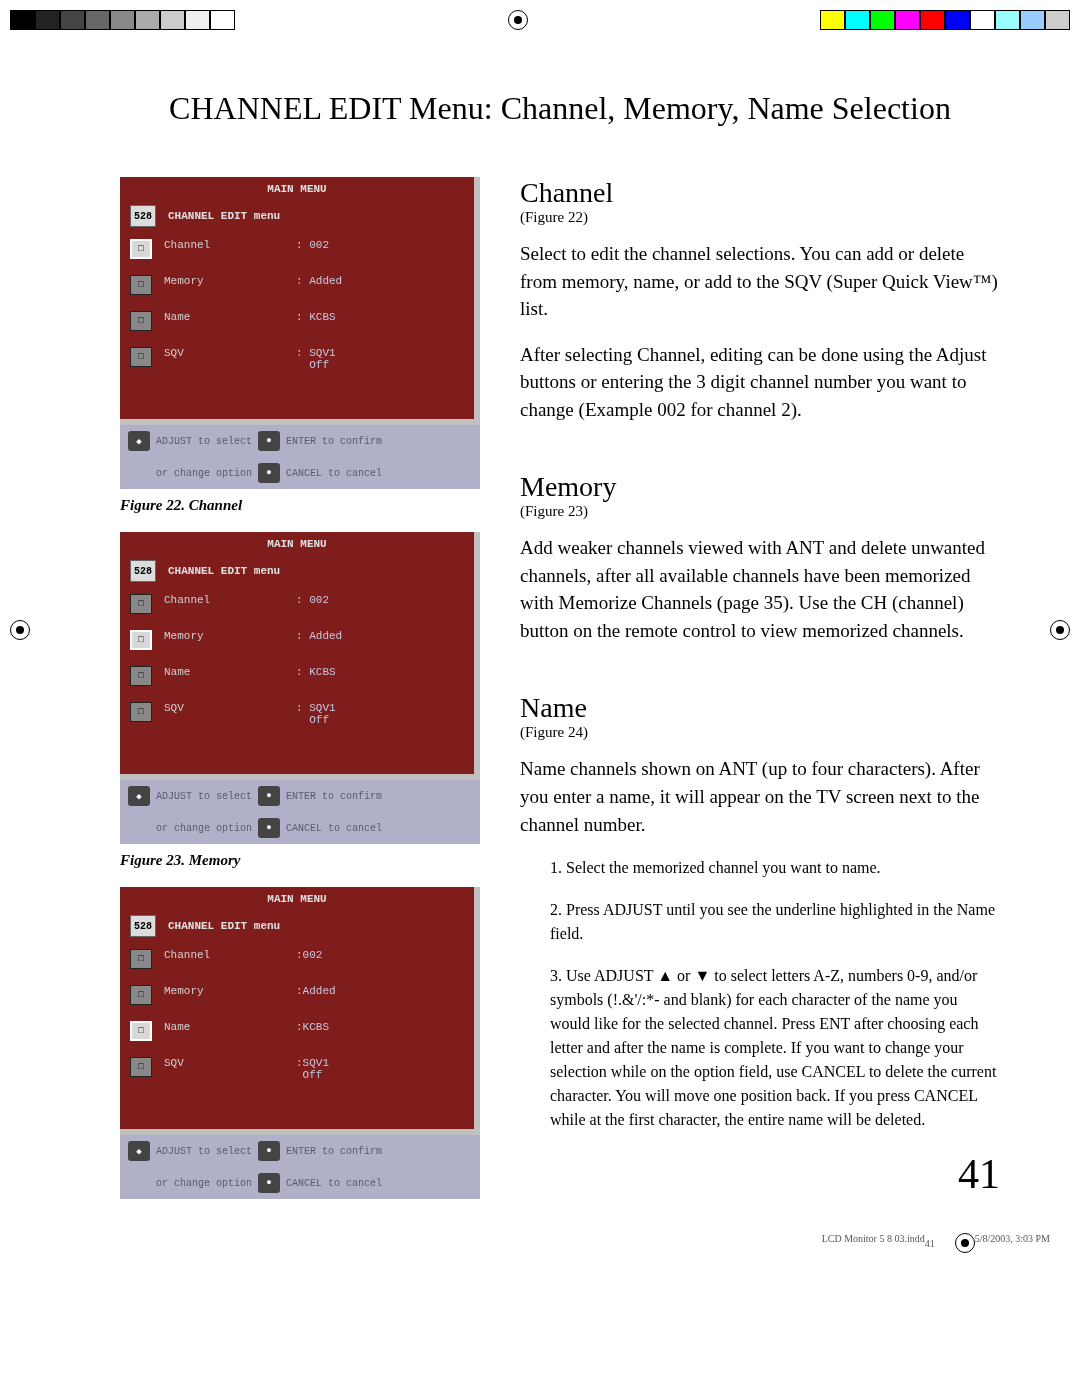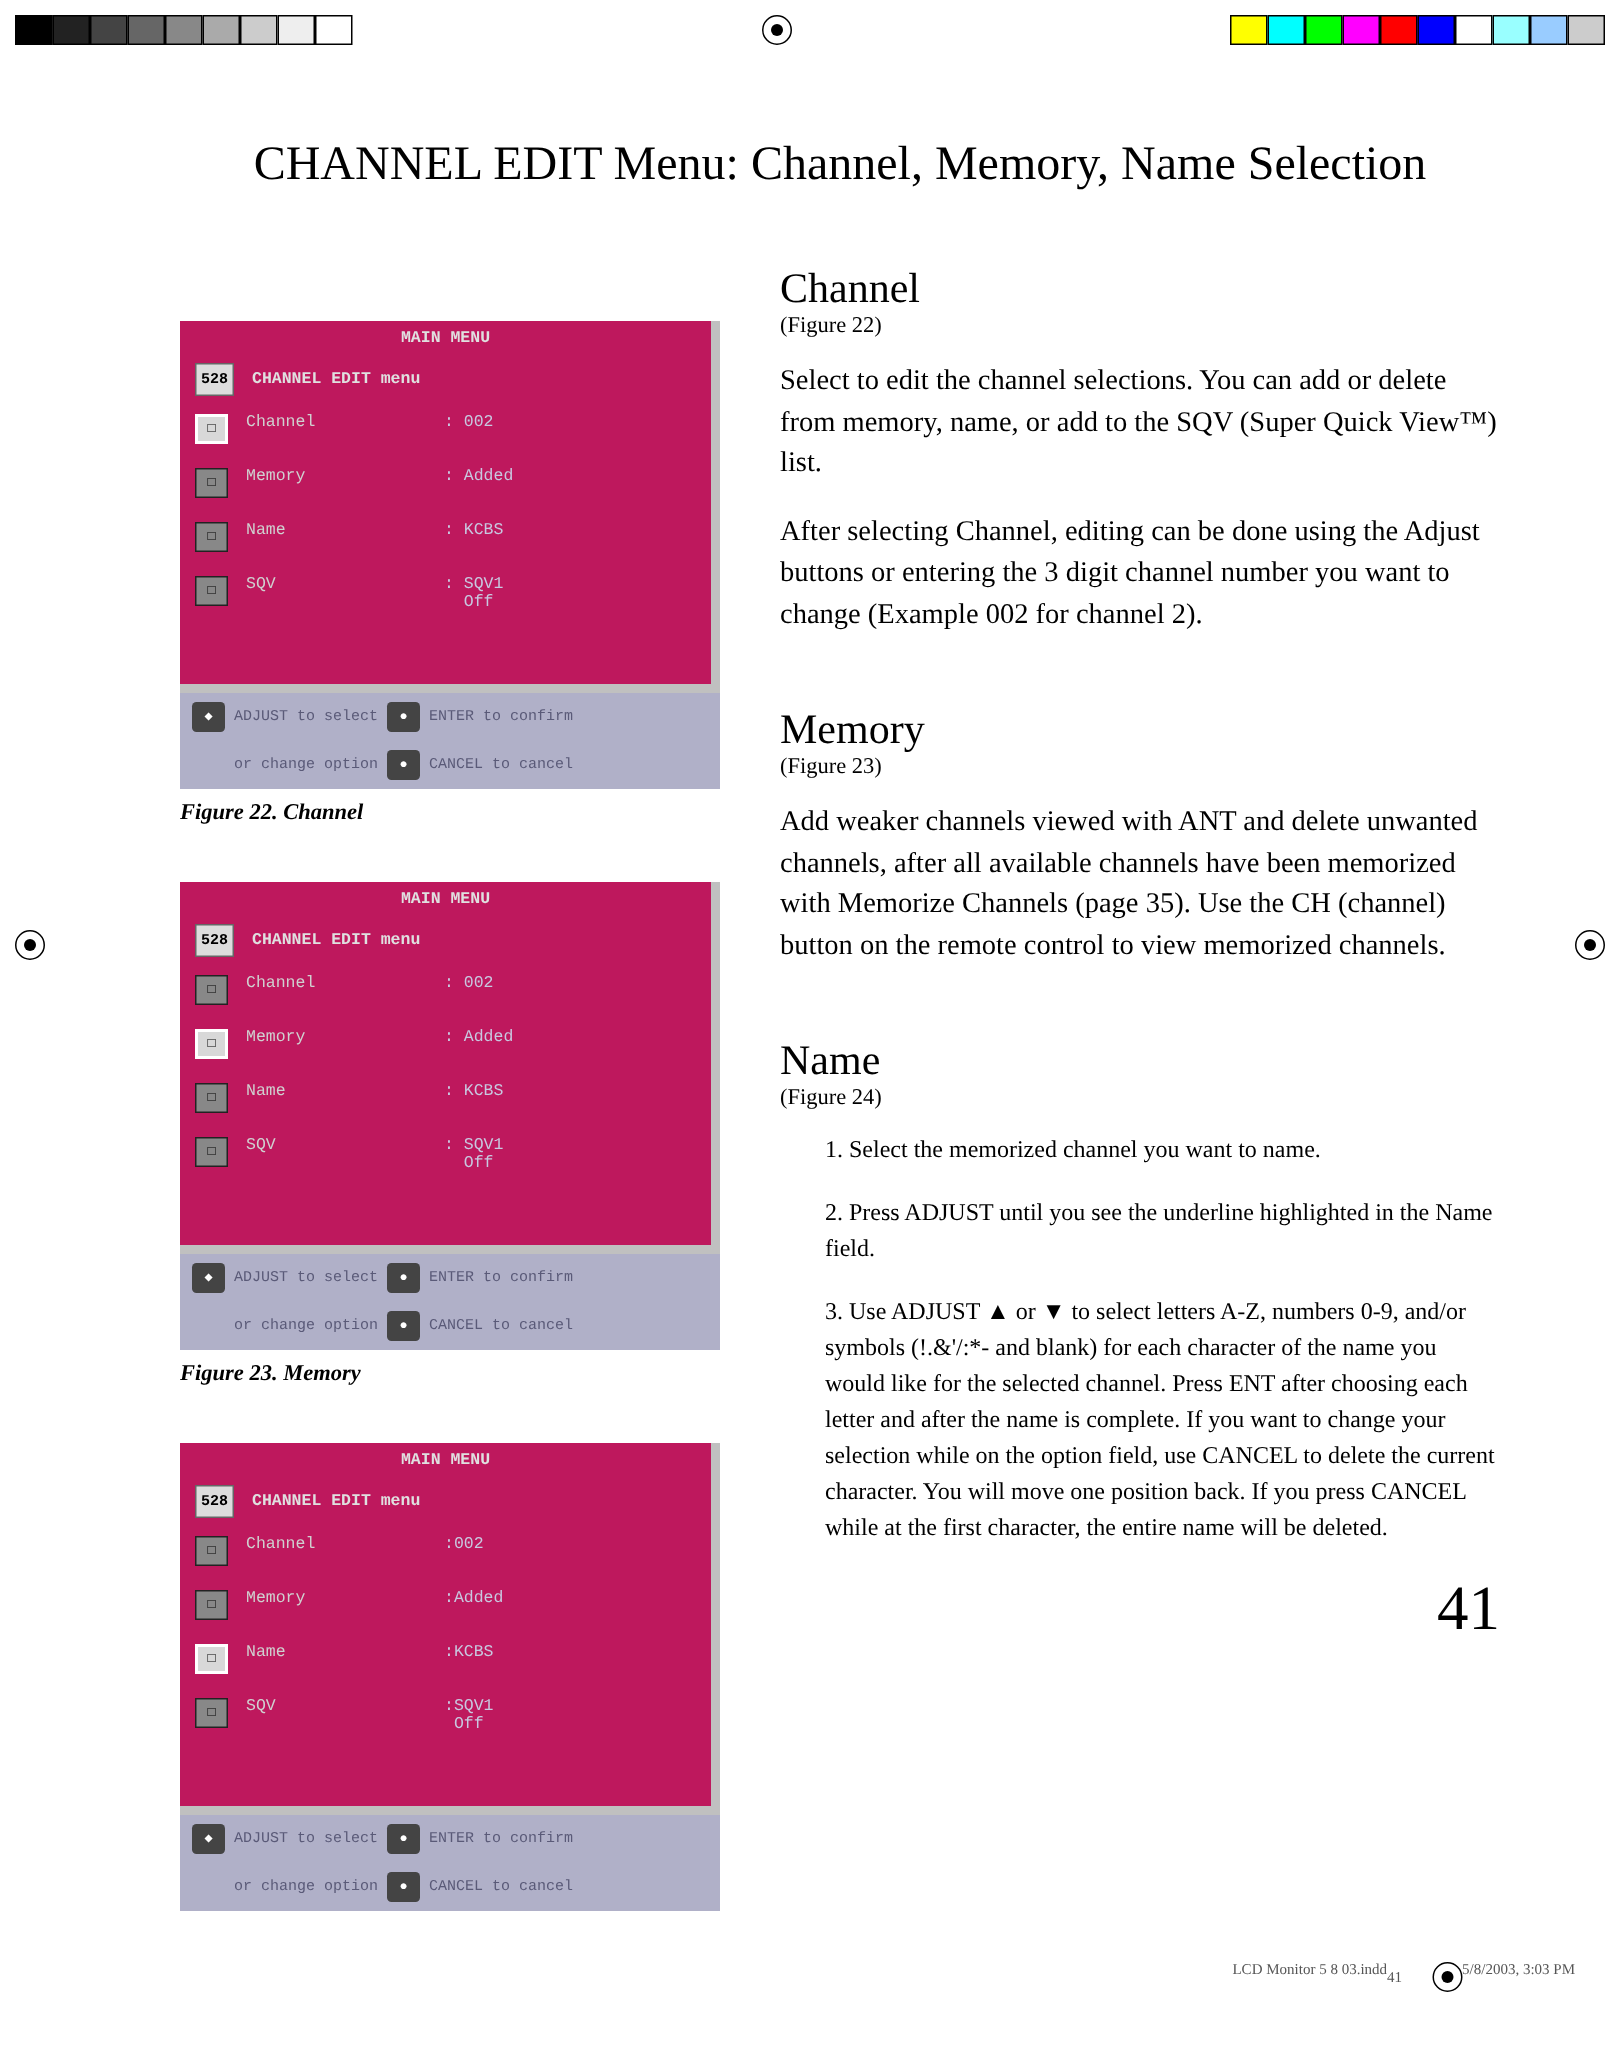--- a/index.html
+++ b/index.html
@@ -34,25 +34,24 @@
   
   .tv-menu {
     width: 360px;
     background: #c0c0c0;
     margin-bottom: 8px;
     font-family: 'Courier New', monospace;
     font-size: 11px;
     color: #fff;
   }
   .tv-menu-inner {
-    background: #be185d;
+    background: #7f1d1d;
     margin-right: 6px;
     margin-bottom: 6px;
     padding-bottom: 40px;
-    margin-top: 37px;
   }
   .tv-menu-header {
     text-align: center;
     padding: 6px 0;
     font-weight: bold;
     color: #e0e0e0;
   }
   .tv-menu-sub {
     display: flex;
     align-items: center;
@@ -344,20 +343,21 @@
         <div class="section-head">Memory</div>
         <div class="section-sub">(Figure 23)</div>
         <p class="body-text">Add weaker channels viewed with ANT and delete unwanted channels, after all available channels have been memorized with Memorize Channels (page 35).  Use the CH (channel) button on the remote control to view memorized channels.</p>
       </div>
 
       <div style="height:30px"></div>
 
       <div>
         <div class="section-head">Name</div>
         <div class="section-sub">(Figure 24)</div>
+        <p class="body-text">Name channels shown on ANT (up to four characters).  After you enter a name, it will appear on the TV screen next to the channel number.</p>
         <ol class="steps">
           <li><span>1. Select the memorized channel you want to name.</span></li>
           <li><span>2. Press ADJUST until you see the underline highlighted in the Name field.</span></li>
           <li><span>3. Use ADJUST ▲ or ▼ to select letters A-Z, numbers 0-9, and/or symbols (!.&amp;'/:*- and blank) for each character of the name you would like for the selected channel.  Press ENT after choosing each letter and after the name is complete. If you want to change your selection while on the option field, use CANCEL to delete the current character. You will move one position back.  If you press CANCEL while at the first character, the entire name will be deleted.</span></li>
         </ol>
       </div>
 
       <div class="page-num">41</div>
     </div>
   </div>

